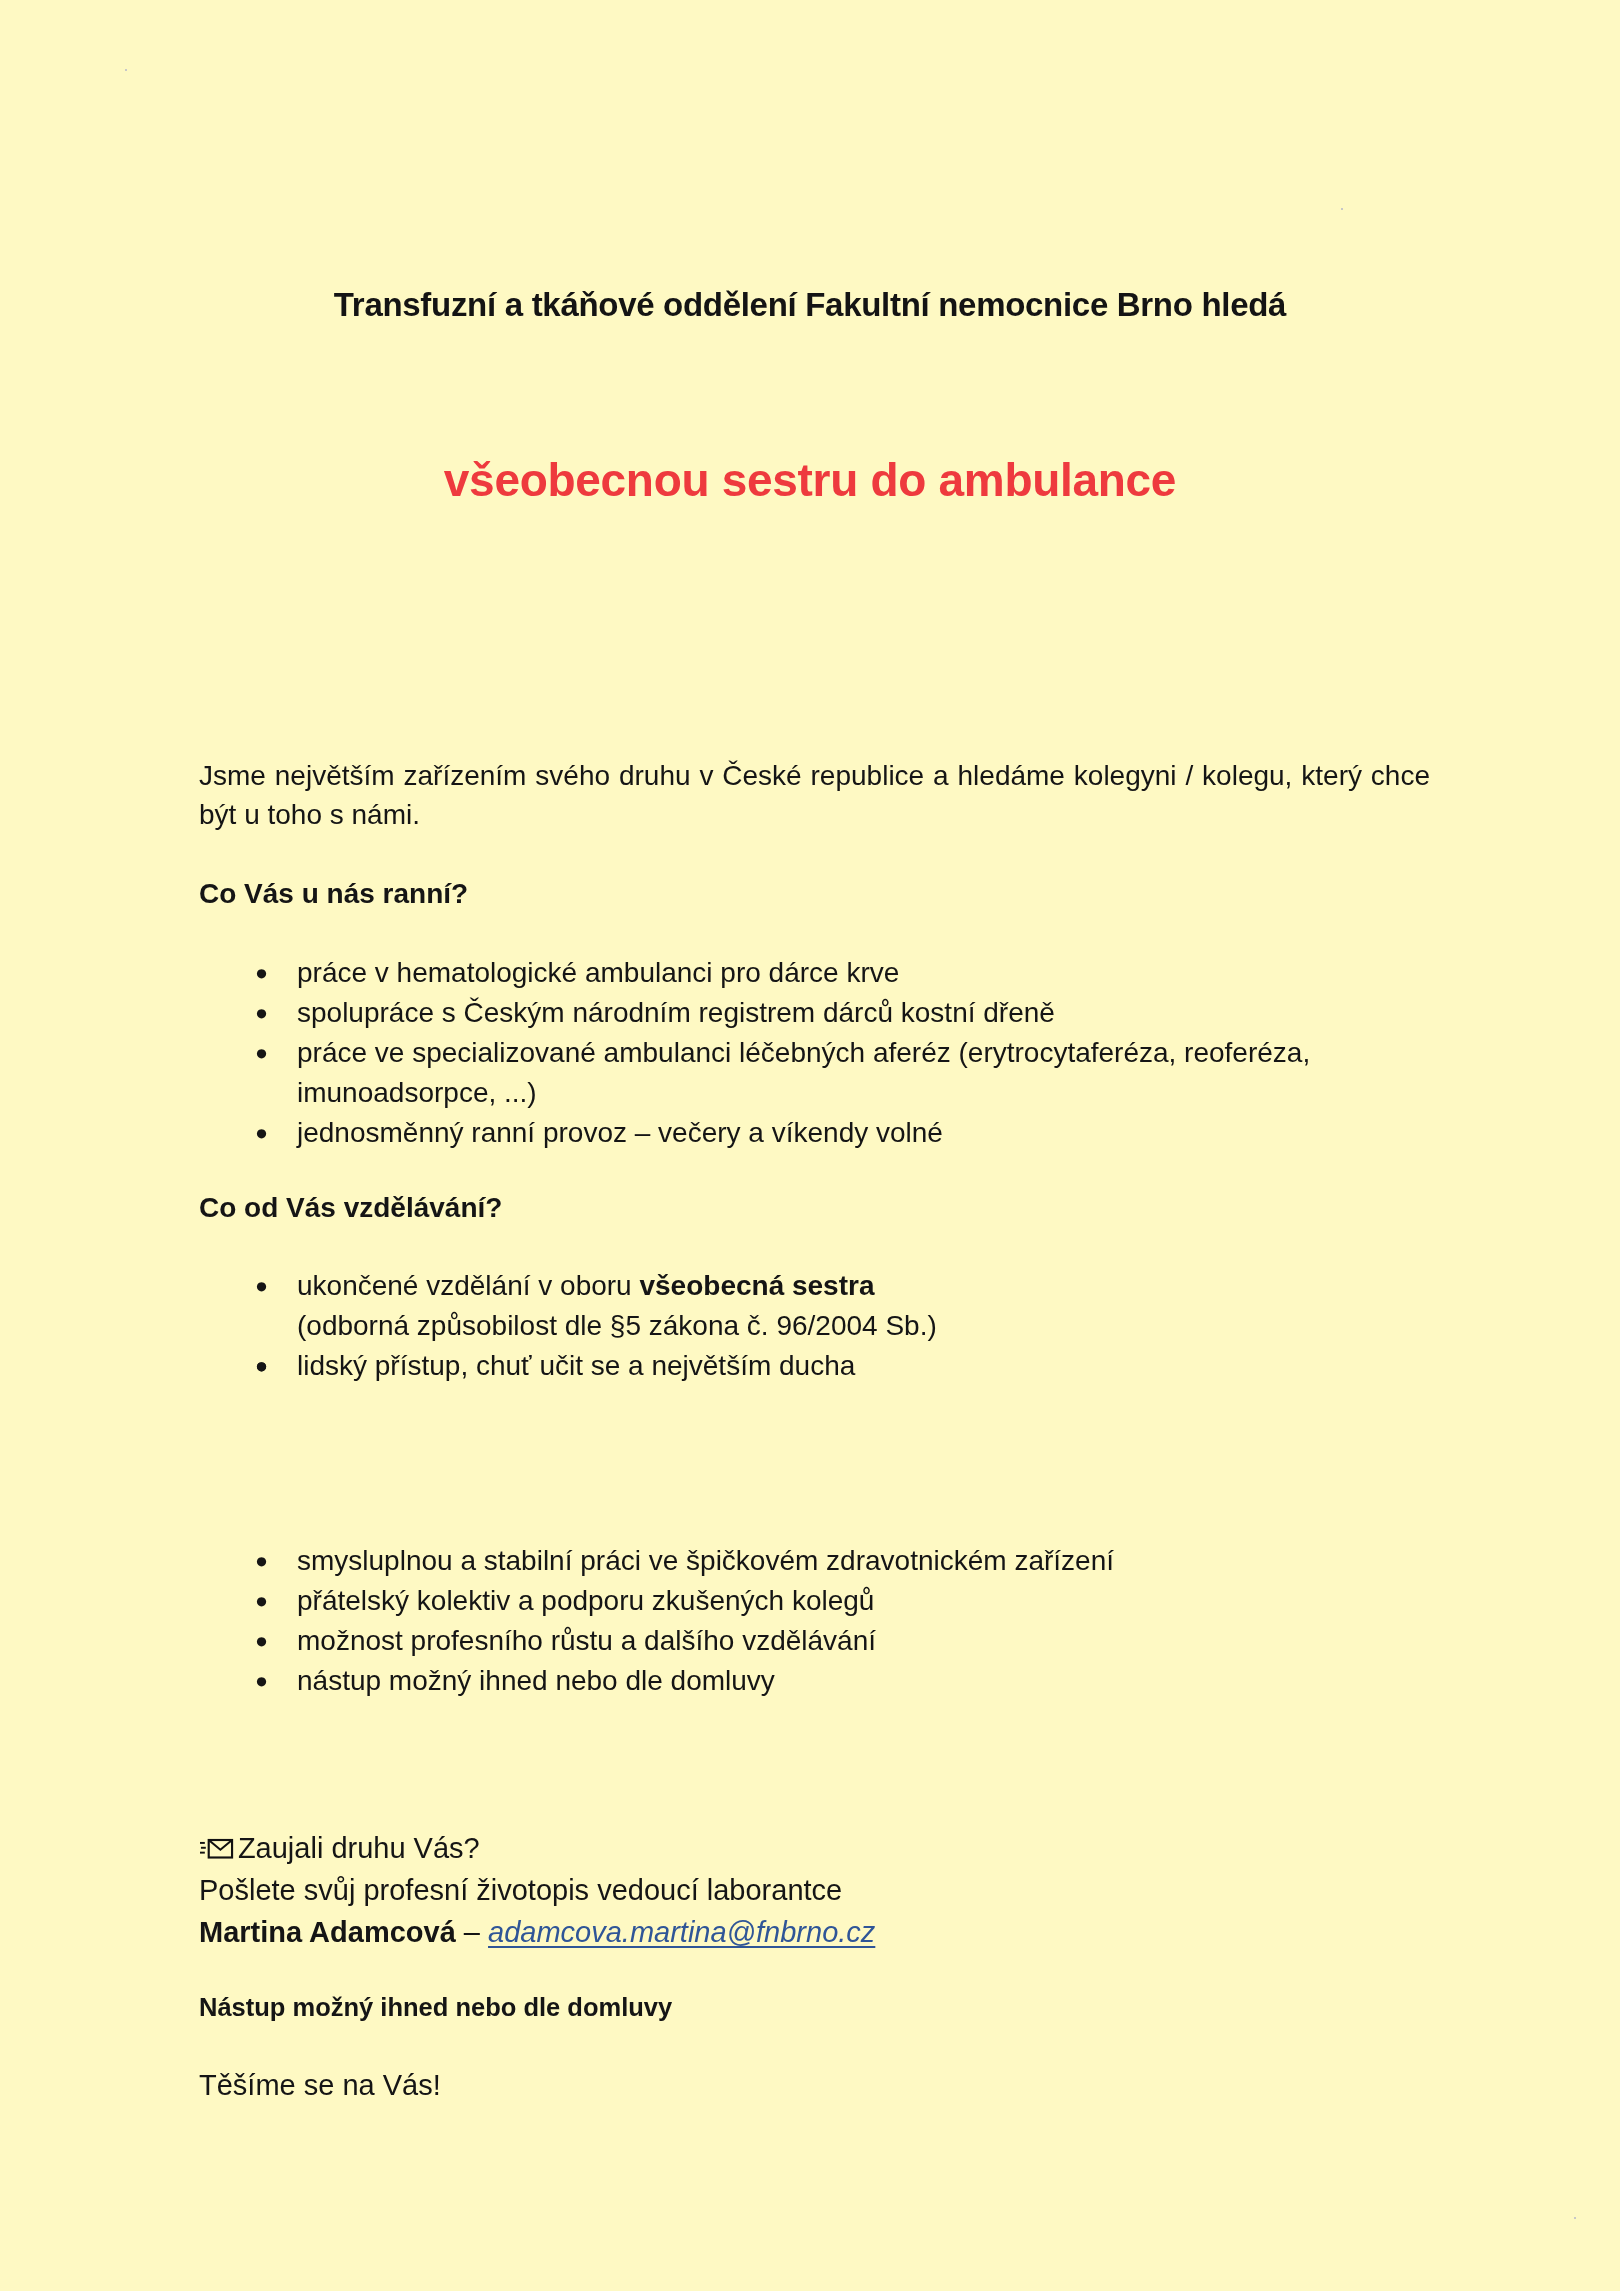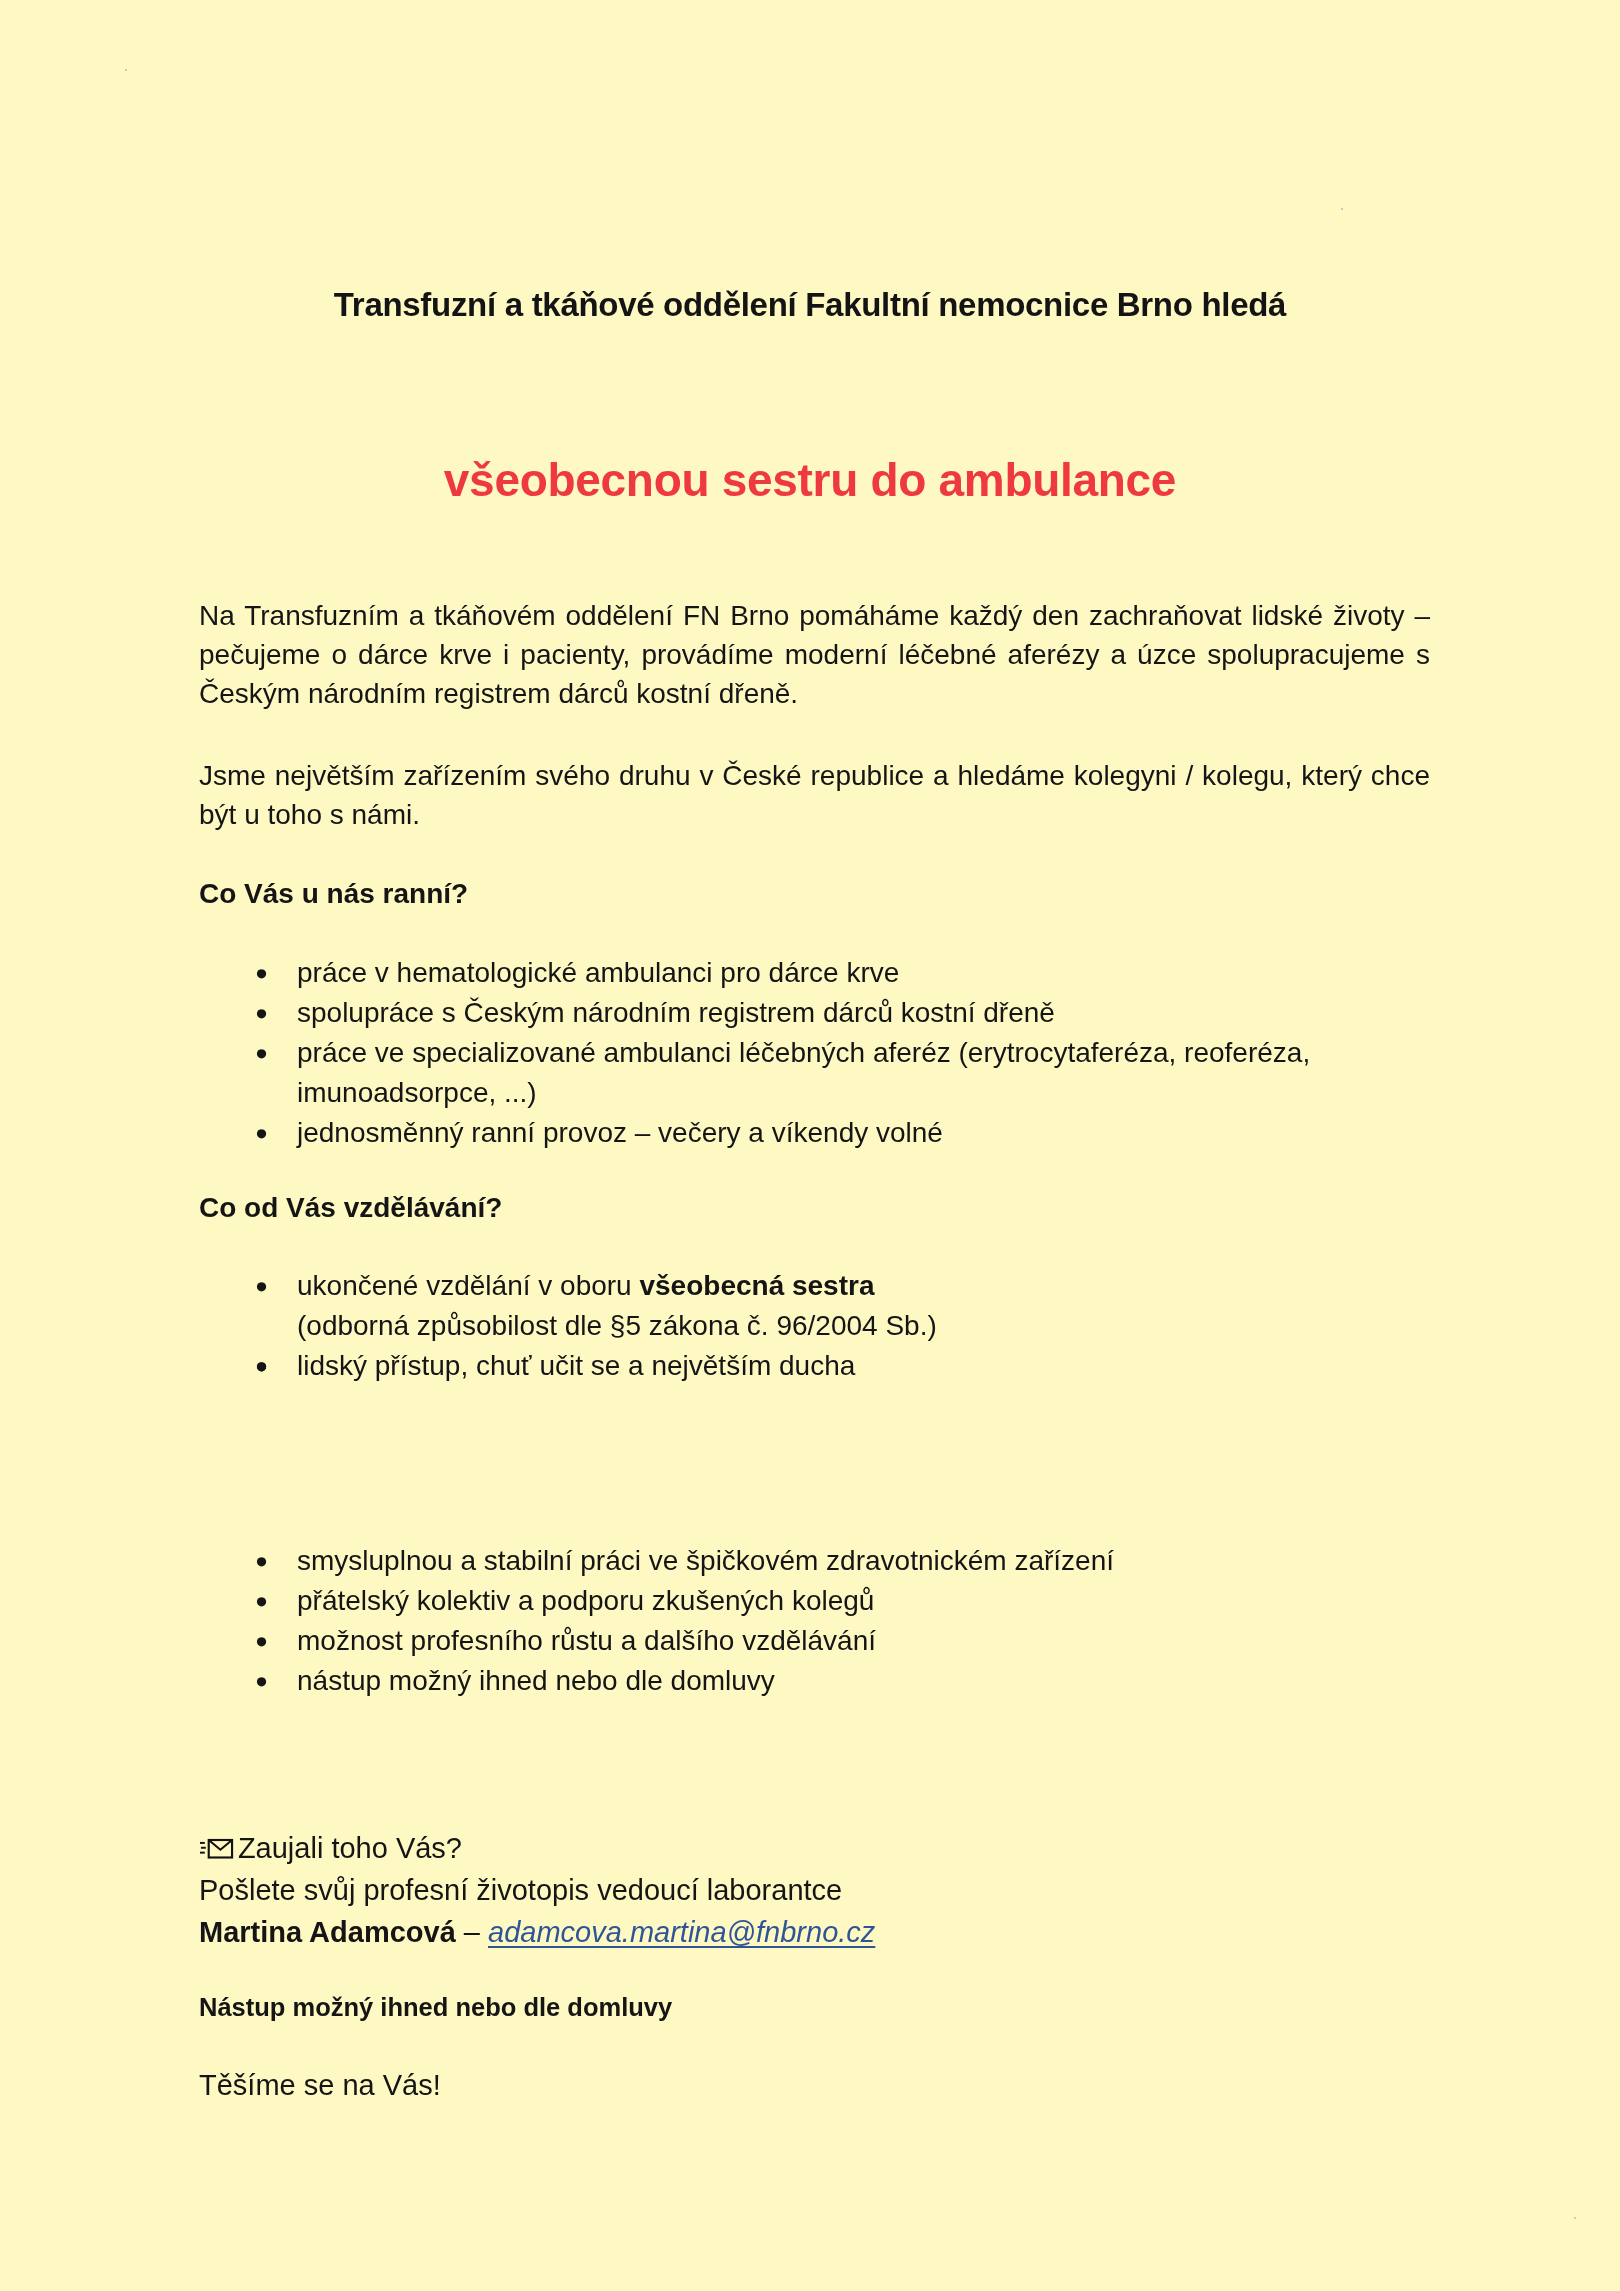--- a/index.html
+++ b/index.html
@@ -107,23 +107,20 @@
 <div class="page">
 
   <div class="speck" style="left:125px;top:69px;"></div>
   <div class="speck" style="left:1341px;top:208px;"></div>
   <div class="speck" style="left:1574px;top:2217px;"></div>
 
   <div class="header-title">Transfuzní a tkáňové oddělení Fakultní nemocnice Brno hledá</div>
 
   <div class="headline" style="color: rgb(238, 58, 62);">všeobecnou sestru do ambulance</div>
 
-  <div class="content" style="top:596px;">
-    <p class="para">Na Transfuzním a tkáňovém oddělení FN Brno pomáháme každý den zachraňovat lidské životy – pečujeme o dárce krve i pacienty, provádíme moderní léčebné aferézy a úzce spolupracujeme s Českým národním registrem dárců kostní dřeně.</p>
-  </div>
 
   <div class="content" style="top:756px;">
     <p class="para">Jsme největším zařízením svého druhu v České republice a hledáme kolegyni / kolegu, který chce být u toho s námi.</p>
   </div>
 
   <div class="content" style="top:874px;">
     <p class="section-heading">Co Vás u nás ranní?</p>
   </div>
   <div class="content" style="top:953px;">
     <ul class="bullets">
@@ -161,21 +158,21 @@
   <div class="content" style="top:1827px;font-size:29px;line-height:42px;">
     <div>
       <span class="mail-icon">
         <svg width="35" height="23.5" viewBox="0 0 36 24">
           <line x1="1" y1="6" x2="6" y2="6" stroke="#111" stroke-width="2"></line>
           <line x1="2" y1="11" x2="7" y2="11" stroke="#111" stroke-width="2"></line>
           <line x1="1" y1="16" x2="6" y2="16" stroke="#111" stroke-width="2"></line>
           <rect x="10" y="3" width="24" height="18" fill="none" stroke="#111" stroke-width="2.2"></rect>
           <polyline points="10,3 22,13 34,3" fill="none" stroke="#111" stroke-width="2.2"></polyline>
         </svg>
-      </span><span>Zaujali toho Vás?</span>
+      </span><span>Zaujali druhu Vás?</span>
     </div>
     <div>Pošlete svůj profesní životopis vedoucí laborantce</div>
     <div>
       <span class="bold">Martina Adamcová</span><span> – </span><a class="email-link" href="mailto:adamcova.martina@fnbrno.cz" style="color: rgb(47, 85, 151);">adamcova.martina@fnbrno.cz</a>
     </div>
   </div>
 
   <div class="content" style="top:1988px;">
     <div class="small-bold">Nástup možný ihned nebo dle domluvy</div>
   </div>

